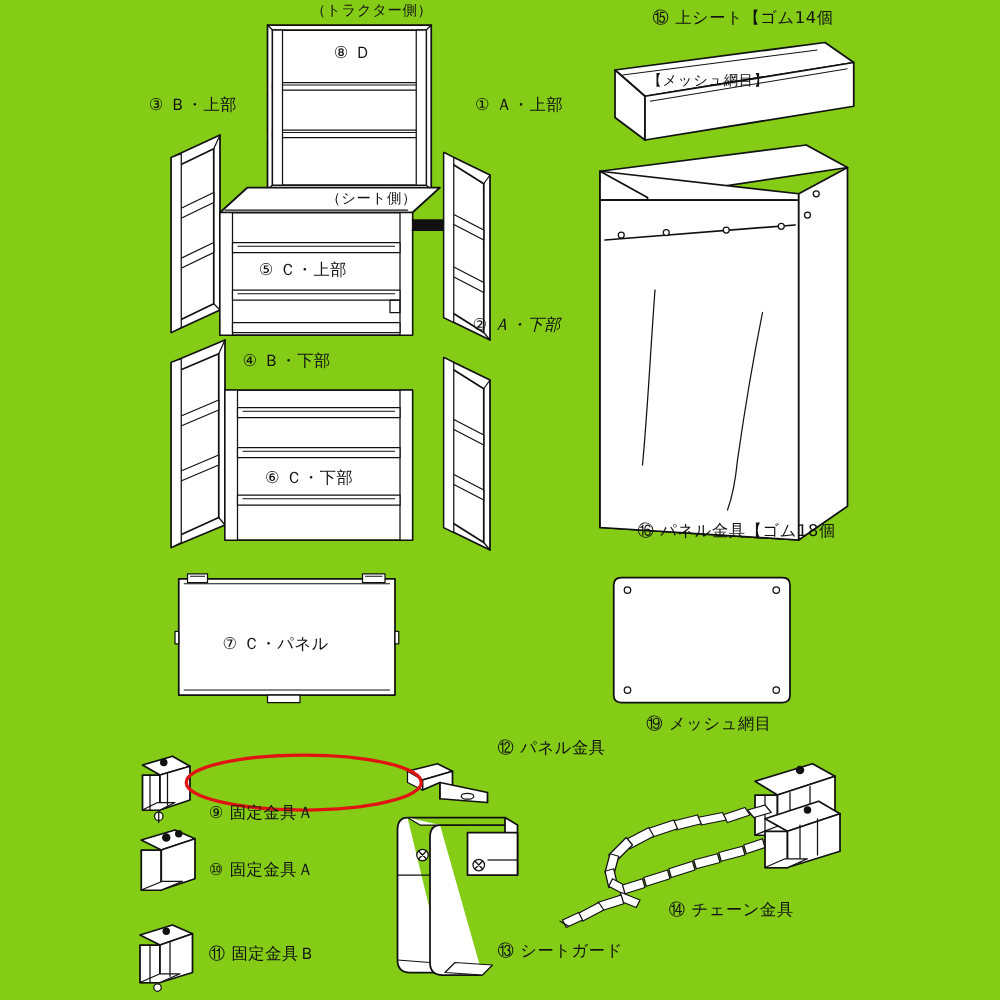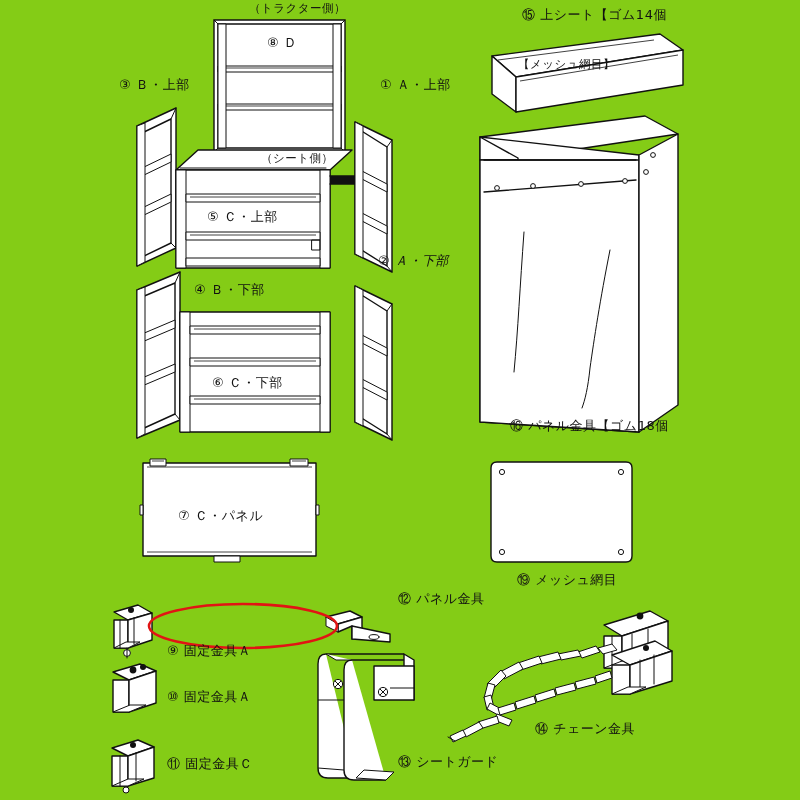--- a/index.html
+++ b/index.html
@@ -350,21 +350,21 @@
     <span>固定金具Ａ</span>
   </div>
 
   <div class="lbl" style="left:167px; top:690px;">
     <span>⑩</span>
     <span>固定金具Ａ</span>
   </div>
 
   <div class="lbl" style="left:167px; top:757px;">
     <span>⑪</span>
-    <span>固定金具Ｃ</span>
+    <span>固定金具Ｂ</span>
   </div>
 
   <div class="lbl" style="left:398px; top:592px;">
     <span>⑫</span>
     <span>パネル金具</span>
   </div>
 
   <div class="lbl" style="left:398px; top:755px;text-align:right;">
     <span>⑬</span>
     <span>シートガード</span>

